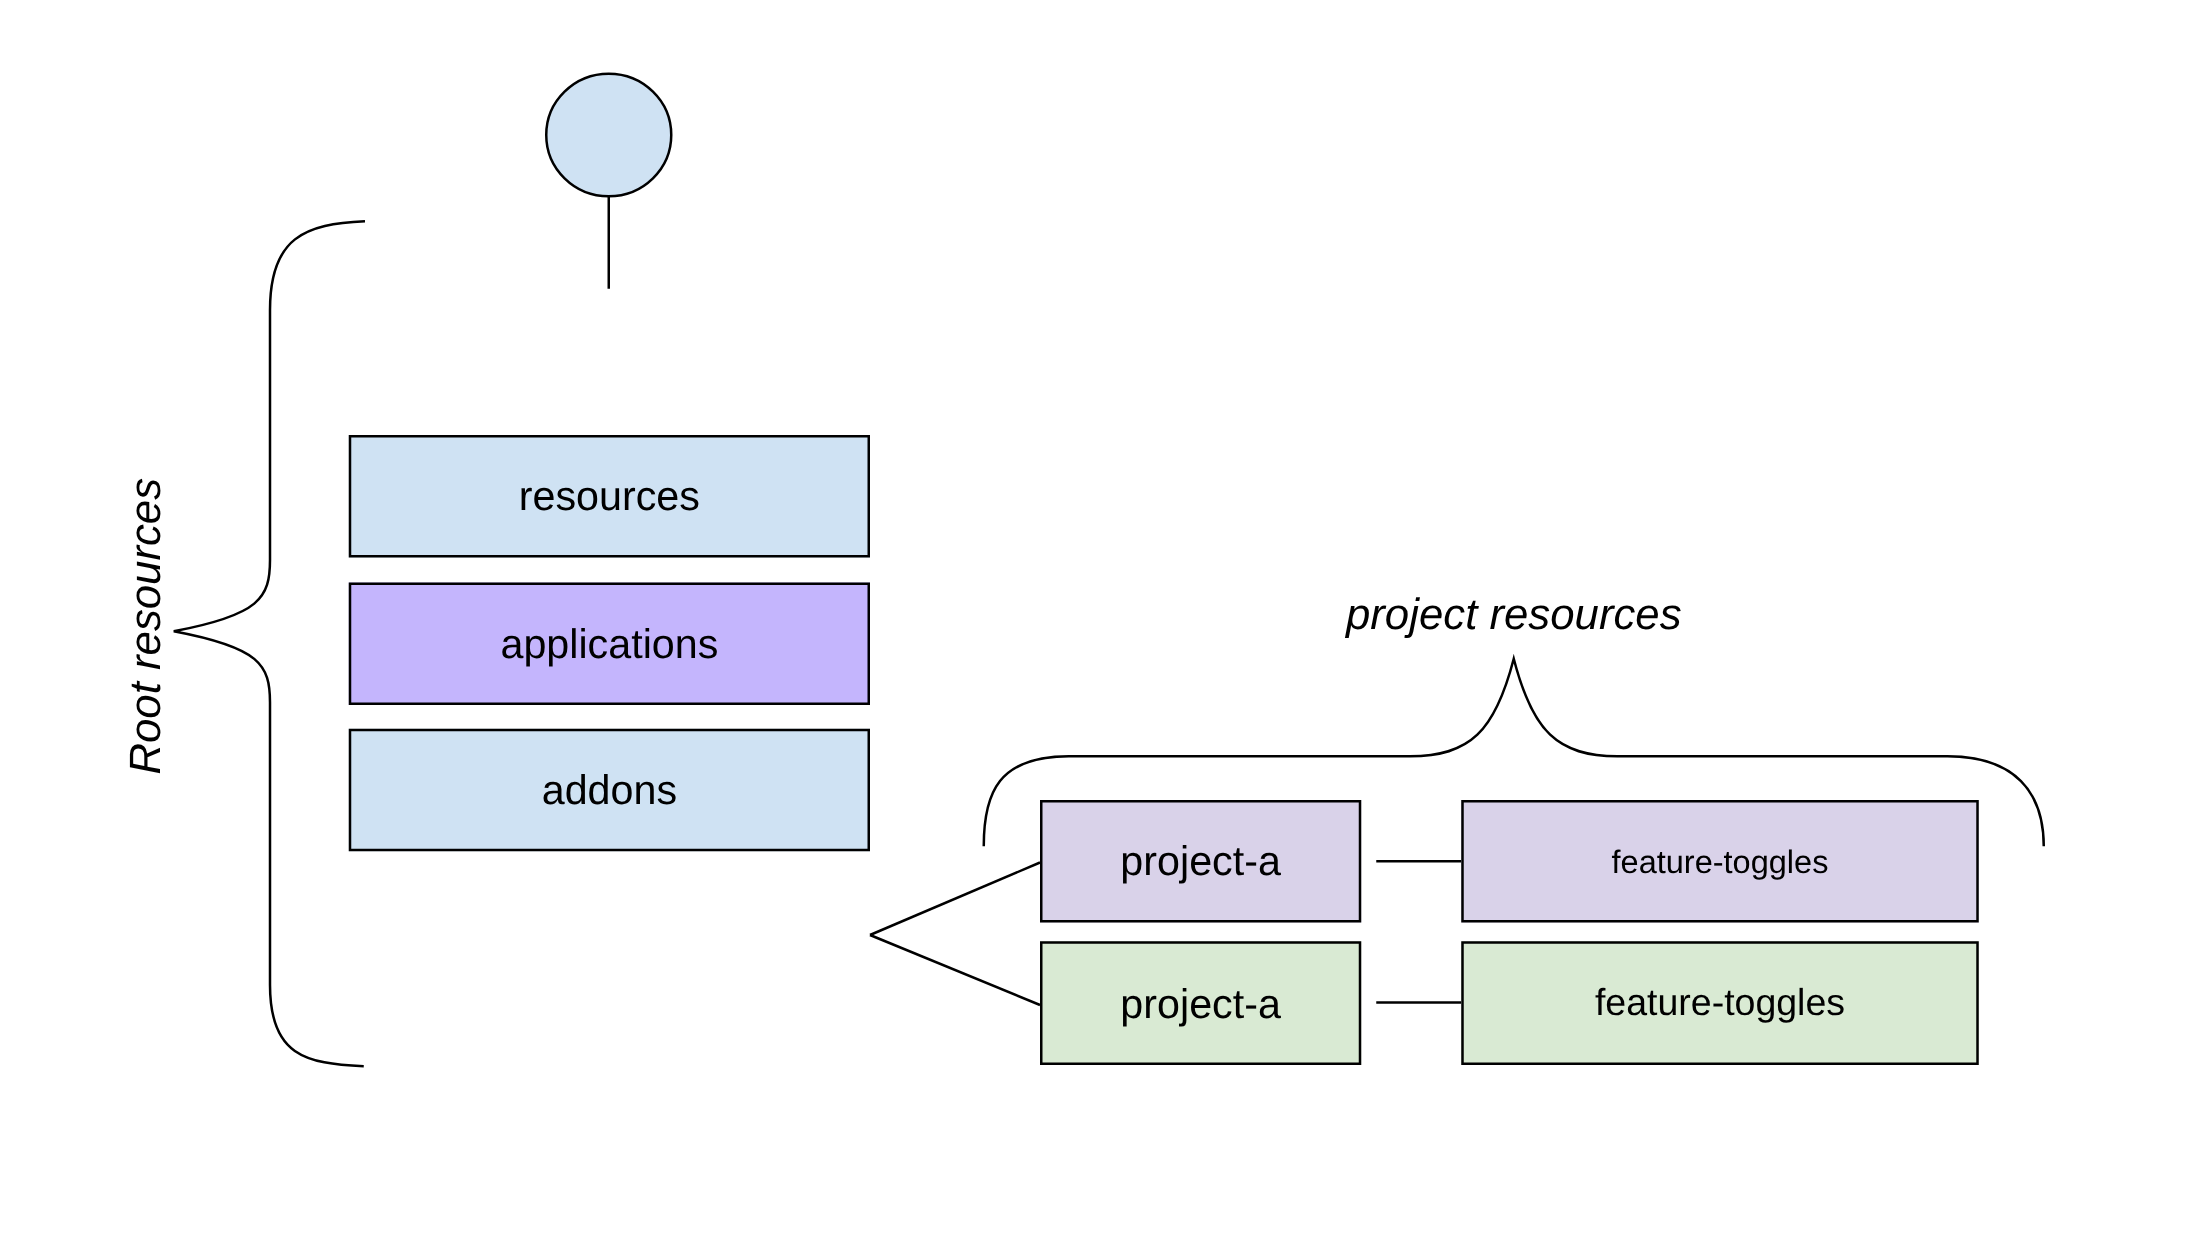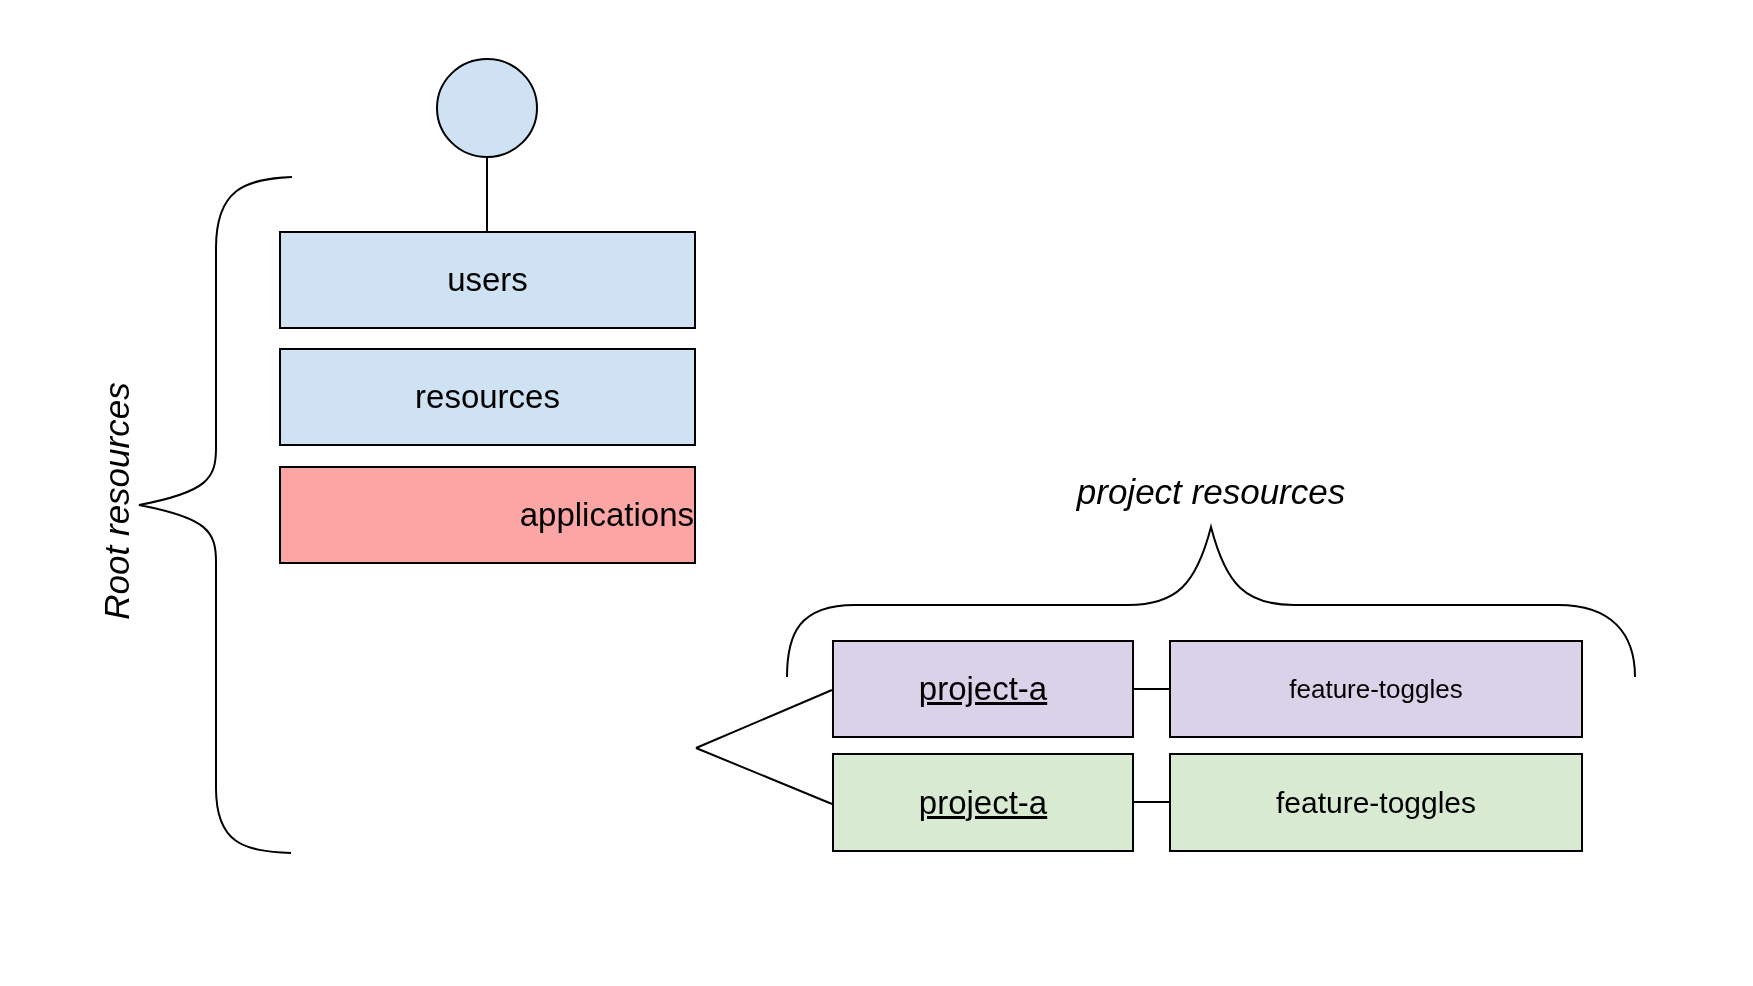--- a/index.html
+++ b/index.html
@@ -26,21 +26,21 @@
     position: absolute;
     box-sizing: border-box;
     border: 2px solid #000000;
     display: flex;
     align-items: center;
     justify-content: center;
     color: #000000;
     text-align: center;
   }
   .root-box   { left: 279px; width: 417px; height: 98px; font-size: 33px; }
-  .proj-box   { left: 832px;  width: 302px; height: 98px; font-size: 33px; text-decoration: underline; }
+  .proj-box   { left: 832px;  width: 257px; height: 98px; font-size: 33px; }
   .feat-box   { left: 1169px; width: 414px; height: 98px; align-items: center; }
   .row-a { top: 640px; }
   .row-b { top: 753px; height: 99px; }
   .feat-a { font-size: 26px; }
   .feat-b { font-size: 30px; }
   .brace-label {
     position: absolute;
     font-style: italic;
     font-size: 35px;
     color: #000000;
@@ -84,28 +84,28 @@
     <line x1="696" y1="748" x2="832" y2="690" stroke="#000000" stroke-width="2"></line>
     <line x1="696" y1="748" x2="832" y2="804" stroke="#000000" stroke-width="2"></line>
 
     <line x1="1101" y1="689" x2="1169" y2="689" stroke="#000000" stroke-width="2"></line>
     <line x1="1101" y1="802" x2="1169" y2="802" stroke="#000000" stroke-width="2"></line>
   </svg>
 
   <div class="brace-label vertical" style="left:117px; top:501px;">Root resources</div>
   <div class="brace-label" style="left:1211px; top:492px;">project resources</div>
 
-  <div class="box root-box" style="top: 231px; background-color: rgb(207, 226, 243);">
-    <span>users</span>
-  </div>
   <div class="box root-box" style="top: 348px; background-color: rgb(207, 226, 243);">
     <span>resources</span>
   </div>
-  <div class="box root-box" style="top: 466px; background-color: #fca5a5; justify-content: flex-end;">
+  <div class="box root-box" style="top: 466px; background-color: #c4b5fd;">
     <span>applications</span>
+  </div>
+  <div class="box root-box" style="top: 583px; background-color: rgb(207, 226, 243);">
+    <span>addons</span>
   </div>
 
   <div class="box proj-box row-a" style="background-color: rgb(217, 210, 233);">
     <span>project-a</span>
   </div>
   <div class="box feat-box row-a feat-a" style="background-color: rgb(217, 210, 233);">
     <span>feature-toggles</span>
   </div>
 
   <div class="box proj-box row-b" style="background-color: rgb(217, 234, 211);">

